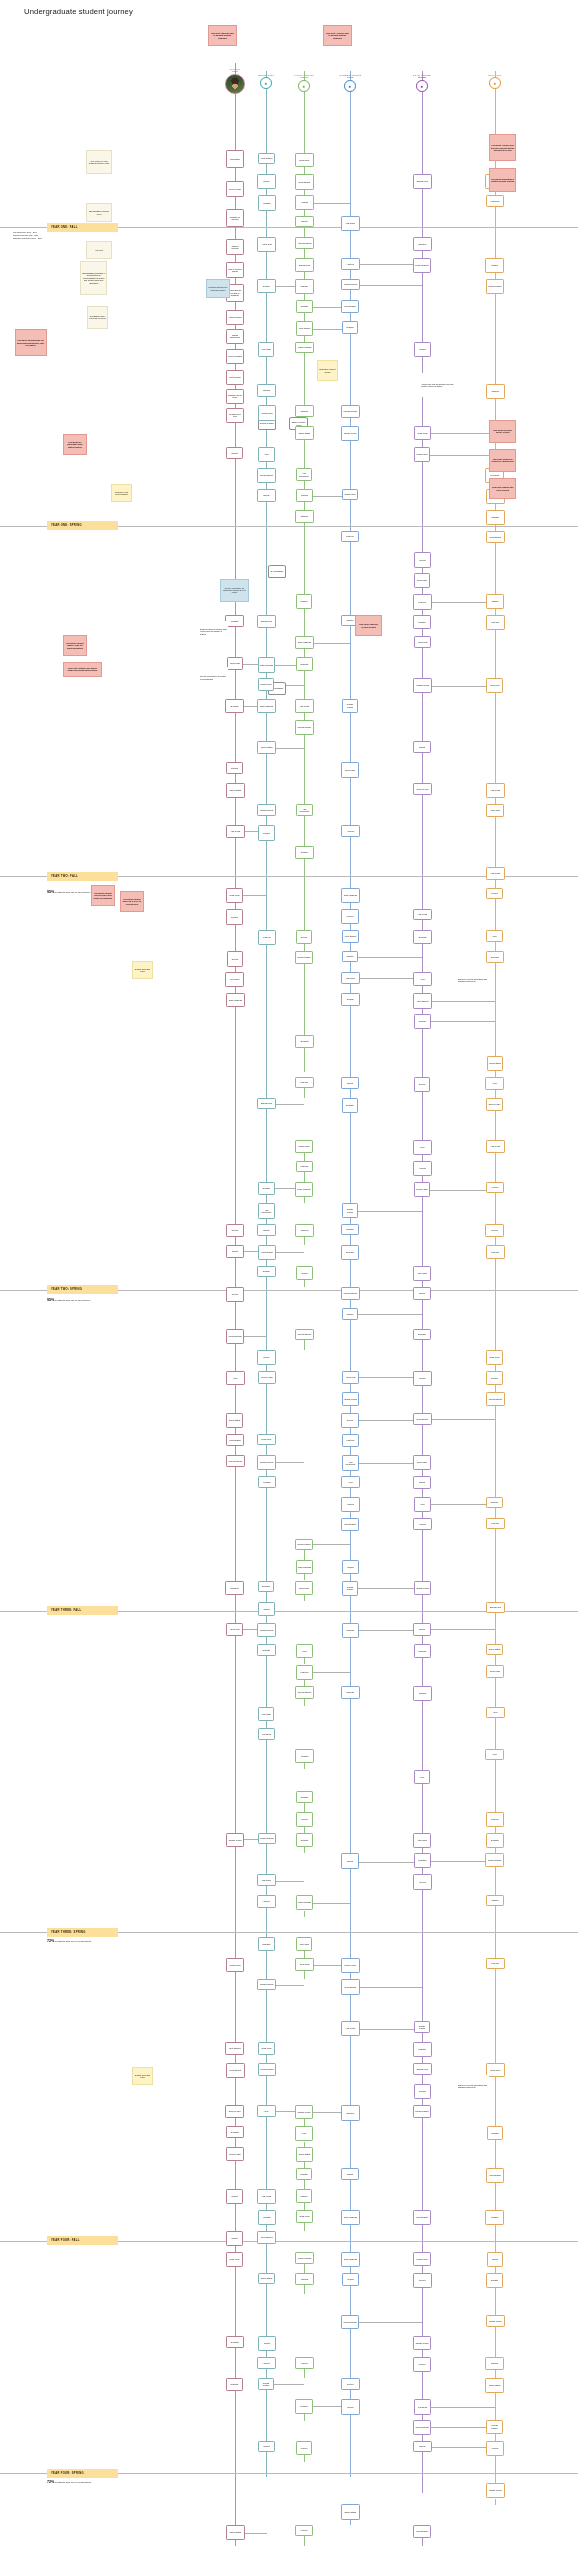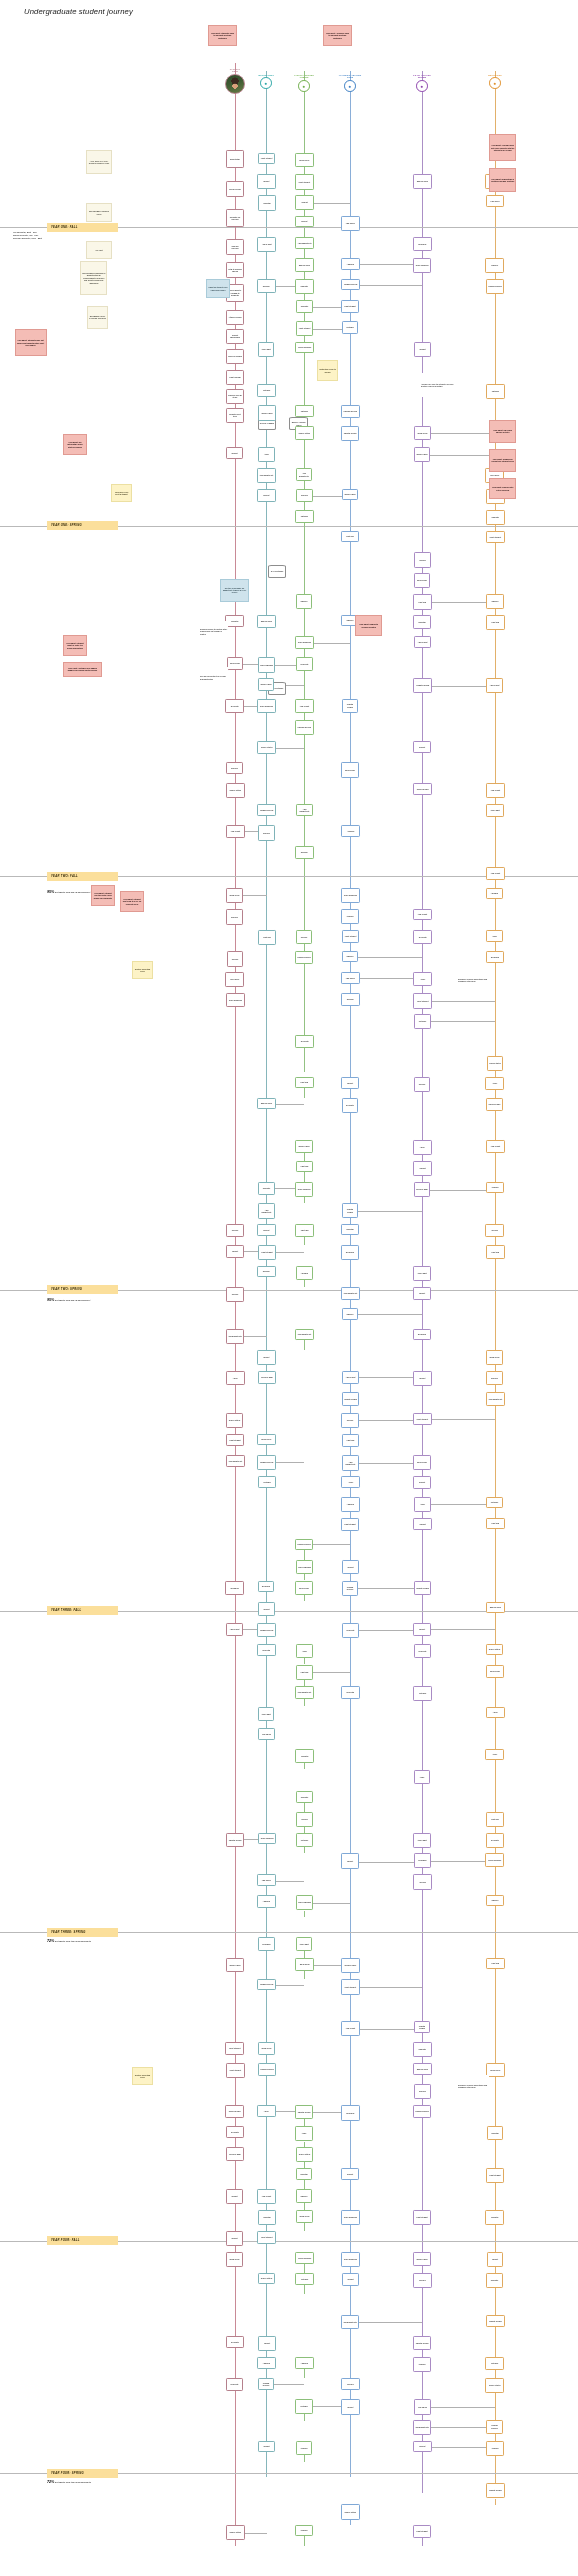--- a/index.html
+++ b/index.html
@@ -8,21 +8,20 @@
     font-family:"Liberation Sans","DejaVu Sans",sans-serif;
     color:#111;
     -webkit-font-smoothing:antialiased;
   }
   #canvas{
     position:relative;
     width:579px;
     height:2576px;
     overflow:hidden;
     background:#fff;
-    font-style:italic;
   }
 
   
   .page-title{
     position:absolute;
     left:24px; top:7.3px;
     font-size:7.7px;
     letter-spacing:0.1px;
     color:#1a1a1a;
     white-space:nowrap;

